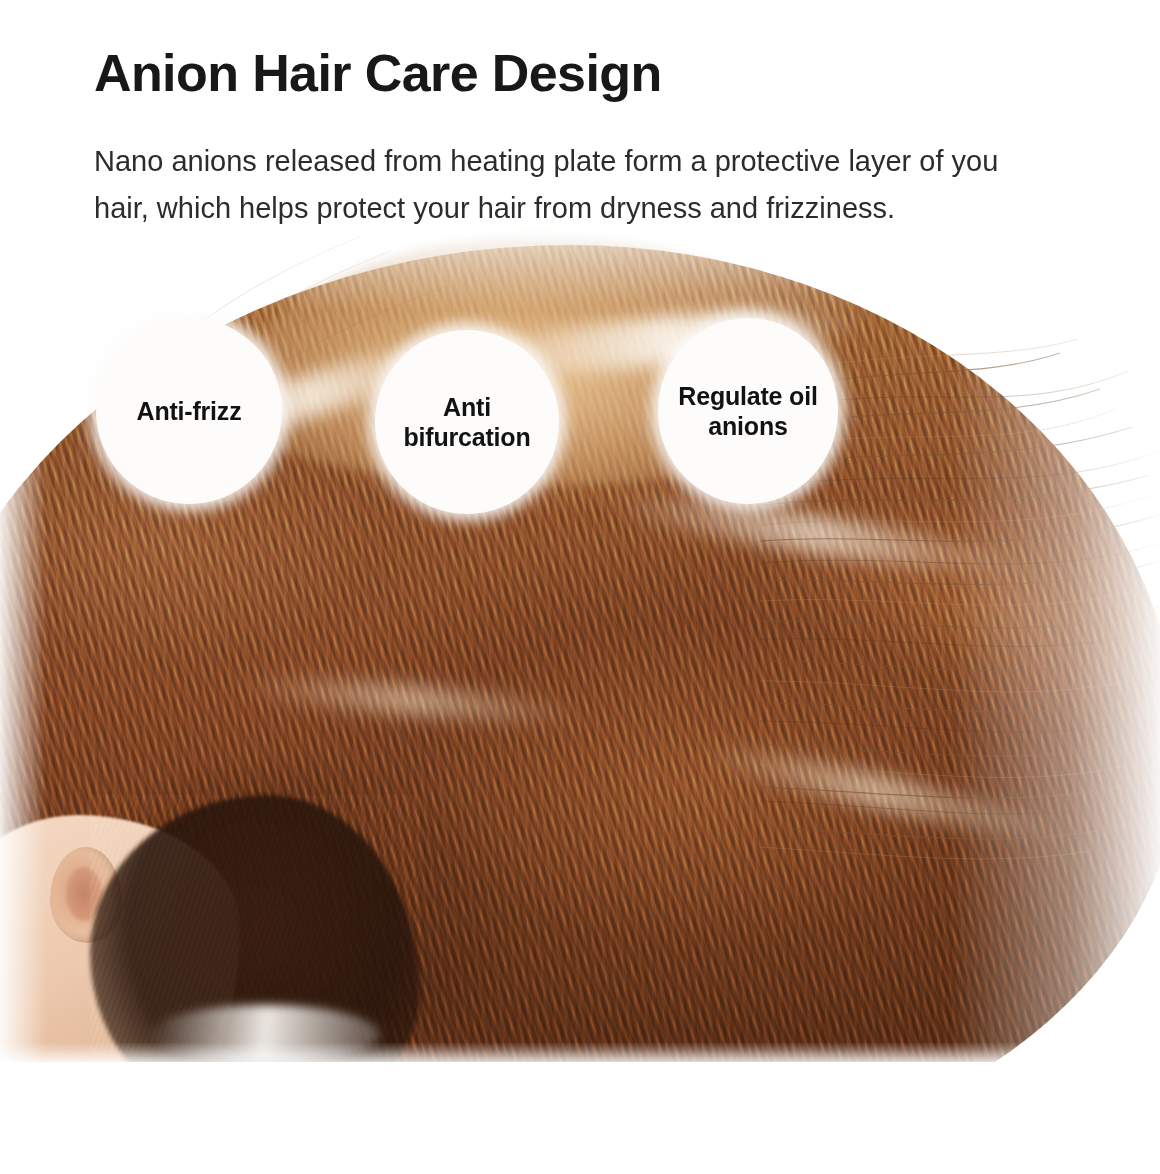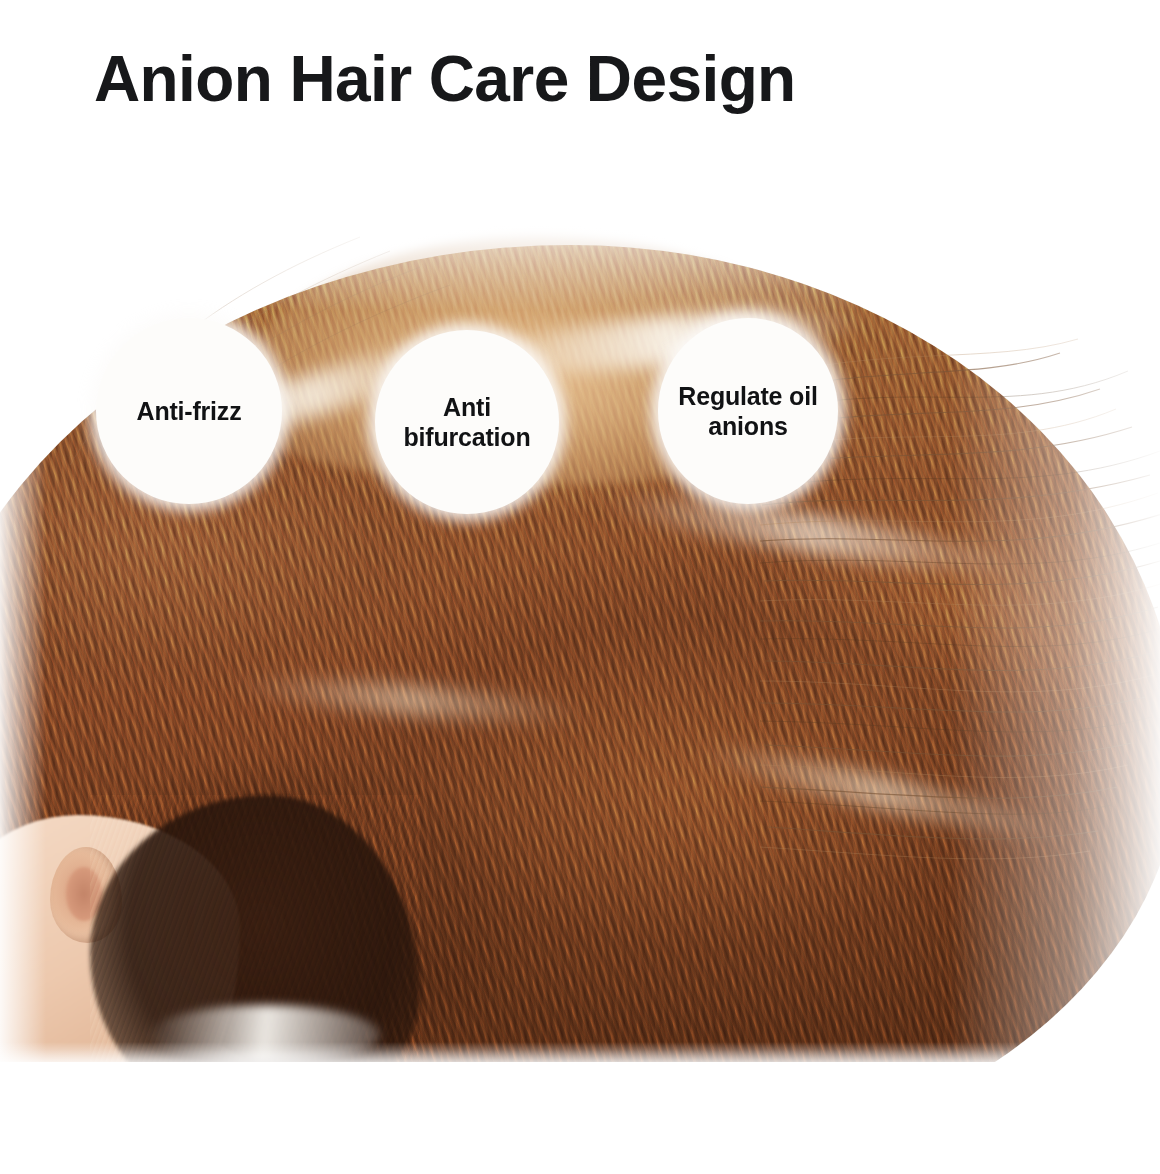--- a/index.html
+++ b/index.html
@@ -199,21 +199,21 @@
   }
   .bottom-white-blend {
     position:absolute; left:0; bottom:52px; width:1160px; height:26px;
     background:linear-gradient(to top, #ffffff 0%, rgba(255,255,255,0) 100%);
   }
 
   
   .heading {
     position:absolute;
     left:94px; top:46px;
-    font-size:64px;
+    font-size:52px;
     font-weight:700;
     letter-spacing:-.6px;
     color:#17181a;
     line-height:1.05;
     white-space:nowrap;
   }
   .subcopy {
     position:absolute;
     left:94px; top:138px;
     width:910px;
@@ -319,20 +319,21 @@
         <path d="M86,256 C148,190 238,126 390,70"></path>
       </g>
     </svg>
 
     <div class="edge-fade"></div>
     <div class="bottom-white-blend"></div>
     <div class="bottom-white"></div>
   </div>
 
   <h1 class="heading">Anion Hair Care Design</h1>
+  <p class="subcopy">Nano anions released from heating plate form a protective layer of you hair, which helps protect your hair from dryness and frizziness.</p>
 
   <div class="badge b2">
     <span class="badge-label">Anti bifurcation</span>
   </div>
   <div class="badge b1">
     <span class="badge-label">Anti-frizz</span>
   </div>
   <div class="badge b3">
     <span class="badge-label">Regulate oil anions</span>
   </div>

